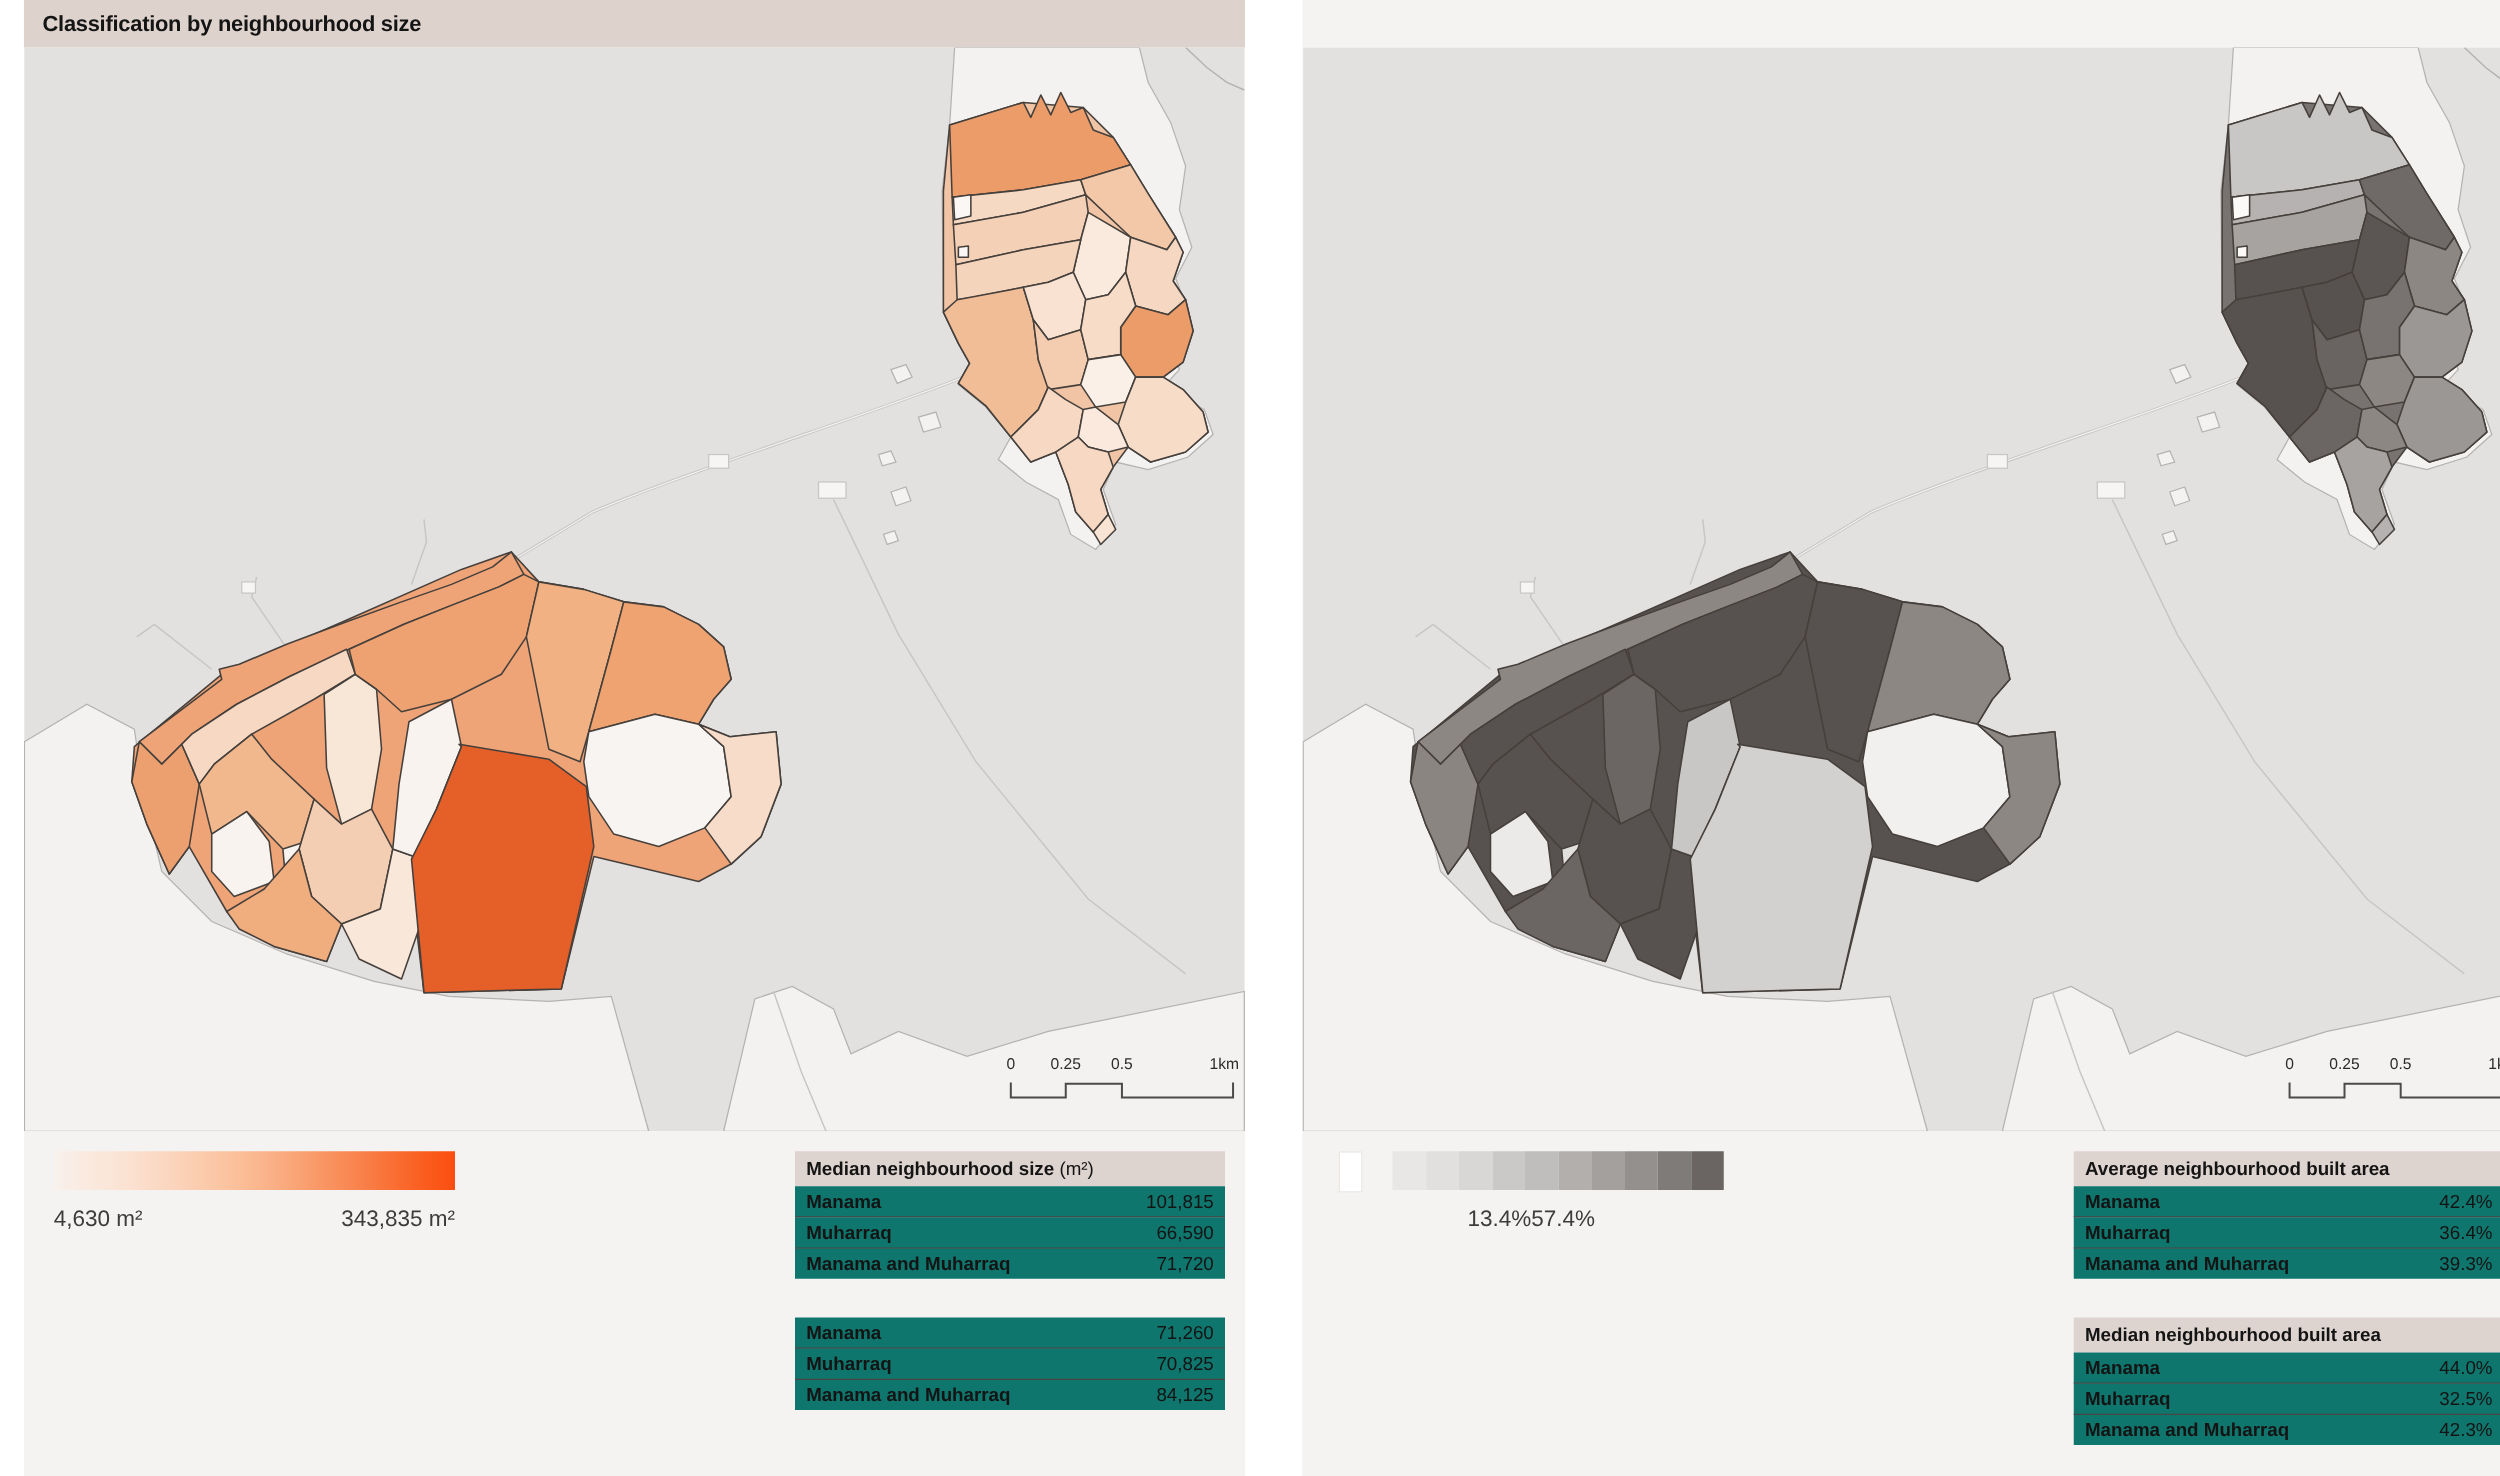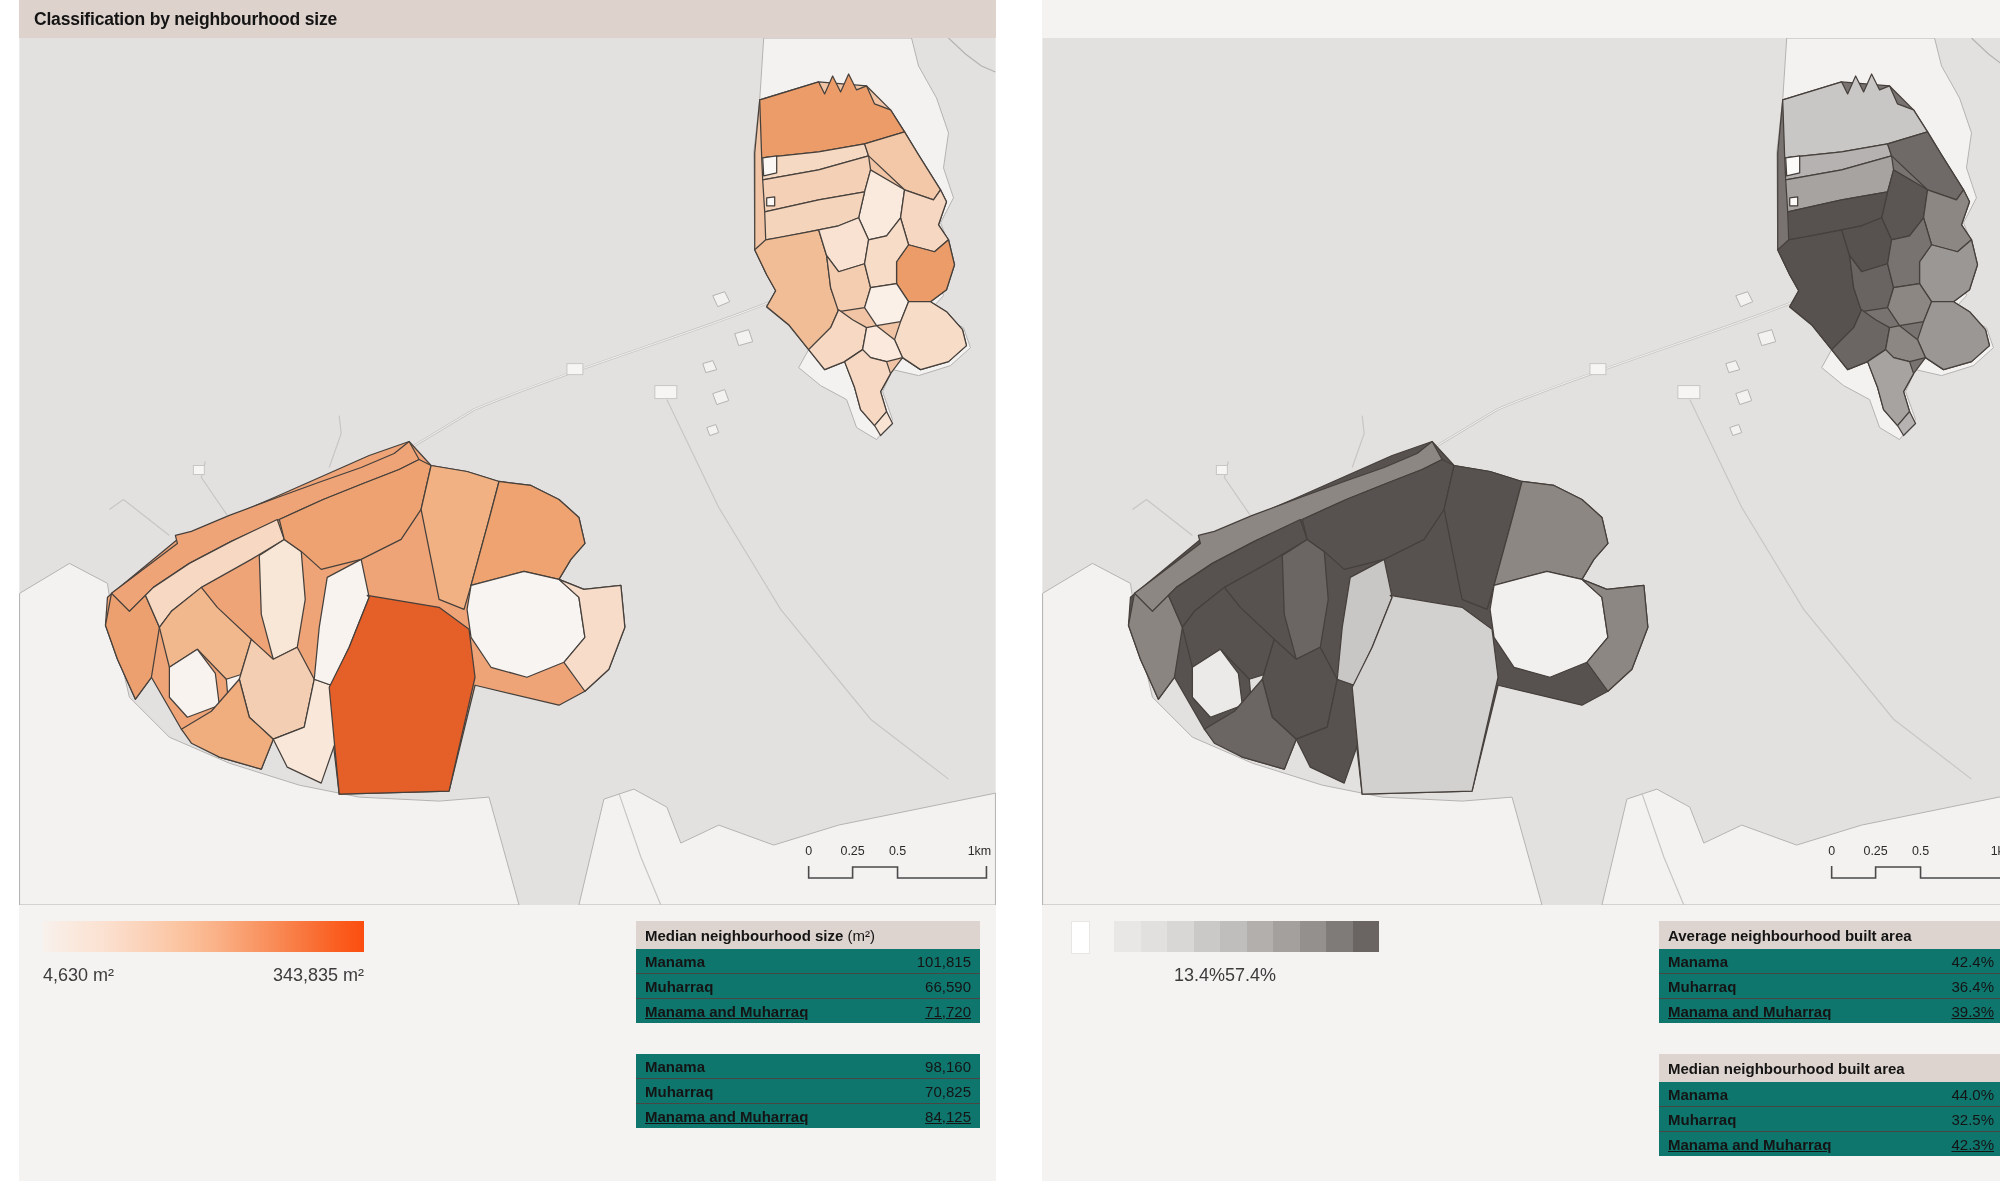--- a/index.html
+++ b/index.html
@@ -28,21 +28,21 @@
   .legend-steps{display:flex;height:31px;}
   .legend-steps > div{flex:1 1 auto;}
   .legend-zero{position:absolute;top:16px;width:17px;height:31px;background:#ffffff;border:1px solid #e8e6e3;}
   .legend-labels{position:absolute;display:flex;justify-content:space-between;font-size:18px;color:#3c3c3c;}
   .tables{position:absolute;left:617px;top:16px;width:344px;}
   .stat-table{margin-bottom:31px;}
   .thead{background:var(--table-header-bg);padding:6px 9px 5px 9px;font-size:15px;color:#141414;}
   .thead .b{font-weight:700;}
   .thead .unit{font-weight:400;}
   .trow{display:flex;justify-content:space-between;background:#0f766e;padding:4px 9px 3px 9px;font-size:15px;color:#141414;border-bottom:1.6px solid #4a4644;}
-  .trow:last-child{border-bottom:none;text-decoration:underline;}
+  .trow:last-child{border-bottom:none;}
   .tlabel{font-weight:700;}
   .tvalue{font-weight:400;font-variant-numeric:tabular-nums;}
 </style>
 </head>
 <body>
 
 <div id="stage">
 
   <section class="panel left">
     <header class="titlebar">
@@ -138,21 +138,21 @@
               <div class="trow">
                 <span class="tlabel">Manama and Muharraq</span>
                 <span class="tvalue">71,720</span>
               </div>
             </div>
         </div>
         <div class="stat-table">
           <div>
               <div class="trow">
                 <span class="tlabel">Manama</span>
-                <span class="tvalue">98,160</span>
+                <span class="tvalue">71,260</span>
               </div>
               <div class="trow">
                 <span class="tlabel">Muharraq</span>
                 <span class="tvalue">70,825</span>
               </div>
               <div class="trow">
                 <span class="tlabel">Manama and Muharraq</span>
                 <span class="tvalue">84,125</span>
               </div>
             </div>

